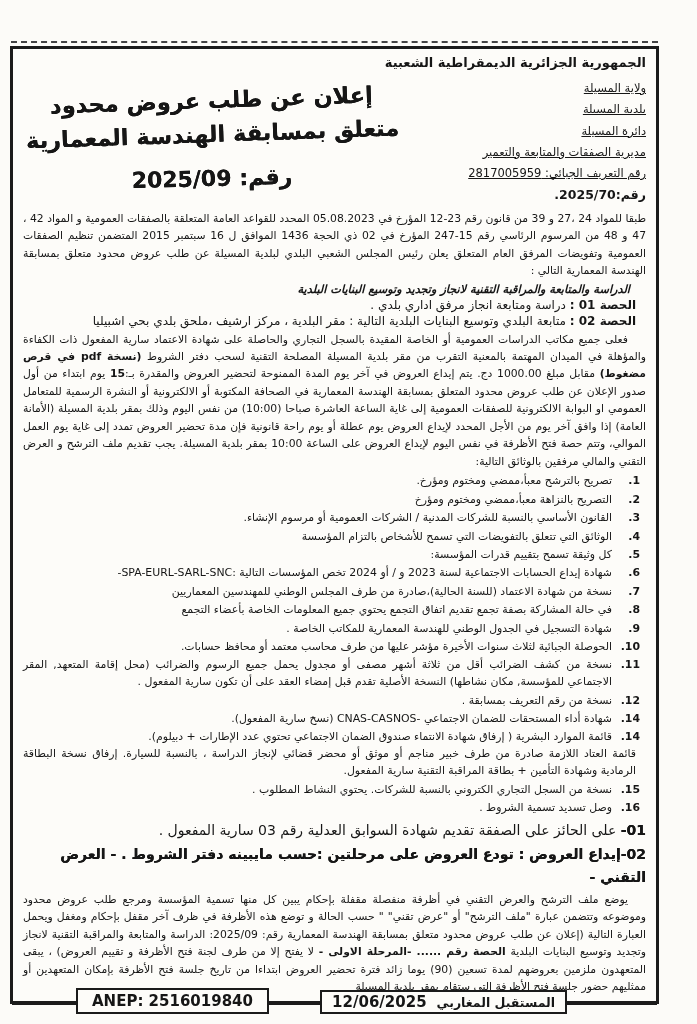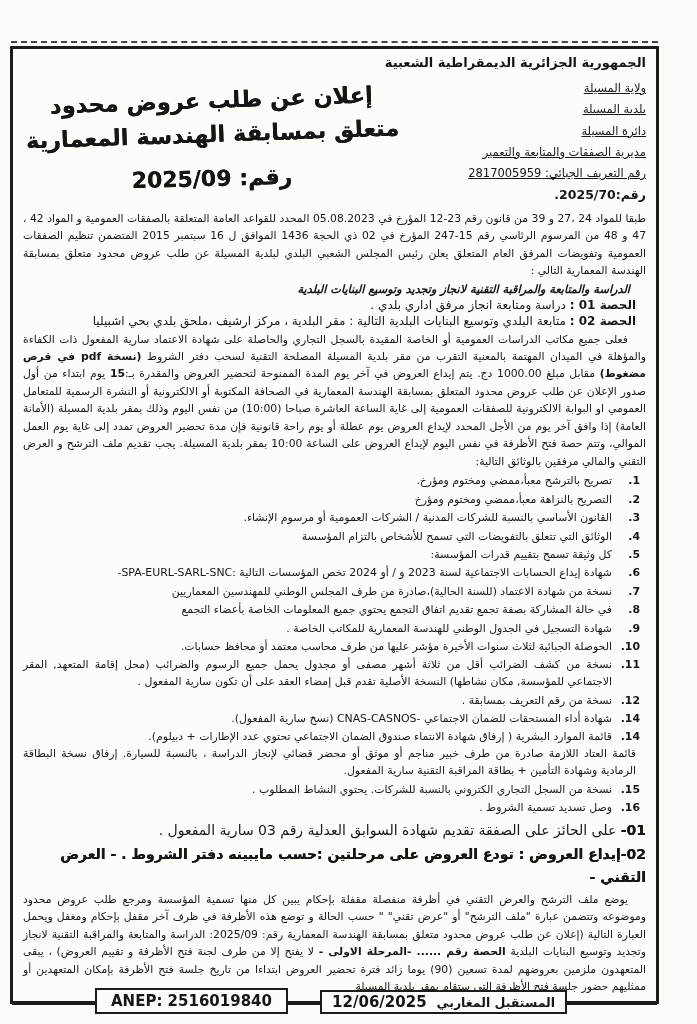--- a/index.html
+++ b/index.html
@@ -52,21 +52,21 @@
   .item-row{display:flex;font-size:10.9px;line-height:1.55;margin:1.5px 0;}
   .item-num{flex:none;width:22px;font-weight:600;text-align:right;padding-left:6px;}
   .item-text{flex:1;text-align:justify;}
   .item-extra{margin-right:-24px;text-align:justify;}
   .bold{font-weight:bold;}
   .note-line{font-size:14px;line-height:1.6;margin:2px 0 2px 0;}
   .note-line .bold{text-shadow:0 0 .4px #000;}
   .footer-band{position:absolute;left:0;right:0;bottom:6px;height:30px;}
   .footer-line{position:absolute;left:12px;right:40px;top:14px;border-top:3px solid #1b1b1b;}
   .anep-box{
-    position:absolute;right:409px;top:0;background:#fdfcf9;
+    position:absolute;right:428px;top:0;background:#fdfcf9;
     border:2px solid #1b1b1b;padding:2px 14px;
     font-weight:bold;font-size:15px;direction:ltr;white-space:nowrap;
   }
   .date-box{
     position:absolute;right:130px;top:2px;background:#fdfcf9;
     border:2px solid #1b1b1b;padding:1px 10px;display:flex;
     align-items:center;gap:10px;white-space:nowrap;
   }
   .journal-name{font-weight:bold;font-size:12.5px;}
   .date-value{font-weight:bold;font-size:15px;direction:ltr;}

